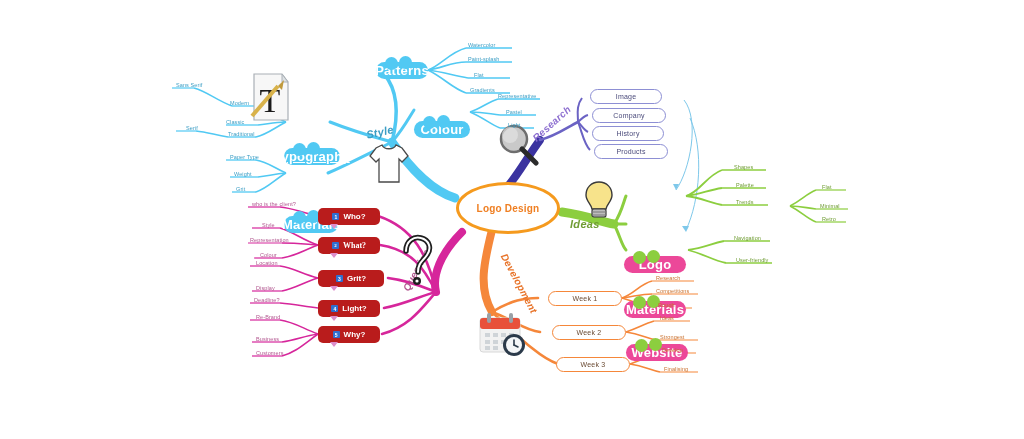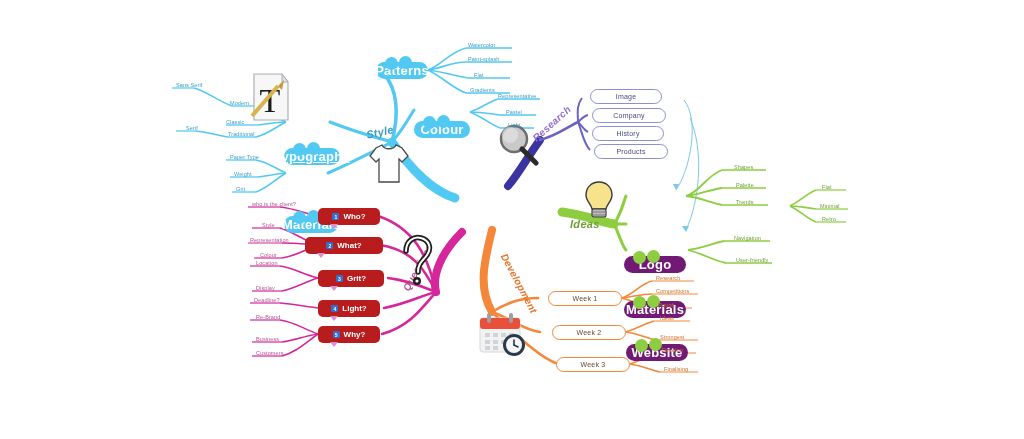--- a/index.html
+++ b/index.html
@@ -23,21 +23,21 @@
   
   .cloud{height:17px;border-radius:9px;display:flex;align-items:center;
          justify-content:center;color:#fff;font-size:13px;font-weight:600;
          letter-spacing:.2px;position:relative;}
   .cloud::before,.cloud::after{content:"";position:absolute;border-radius:50%;
          background:inherit;}
   .cloud::before{width:13px;height:13px;left:9px;top:-5px;
          box-shadow:14px -1px 0 0 currentColor;}
   .cloud.blue{background:#51c9f3;}
   .cloud.blue::before{background:#51c9f3;color:#51c9f3;}
-  .cloud.green{background:#701a75;}
+  .cloud.green{background:#ec4899;}
   .cloud.green::before{background:#8cce3f;color:#8cce3f;}
 
   
   .rrect{height:15px;border-radius:8px;background:#fff;display:flex;
          align-items:center;justify-content:center;font-size:7px;
          letter-spacing:.2px;}
   .rrect.purple{border:1px solid #8d8fd4;color:#4a4a7a;}
   .rrect.orange{border:1px solid #f5873a;color:#6a4a32;}
 
   
@@ -192,20 +192,23 @@
     <line x1="280" y1="303" x2="250" y2="303" stroke="#d6269b" stroke-width="1.2"></line>
 
     <path d="M318,334 C302,328 294,322 280,320" stroke="#d6269b" stroke-width="1.6" fill="none"></path>
     <path d="M318,334 C304,336 296,340 282,342" stroke="#d6269b" stroke-width="1.6" fill="none"></path>
     <path d="M318,334 C304,344 296,352 282,356" stroke="#d6269b" stroke-width="1.6" fill="none"></path>
     <line x1="280" y1="320" x2="250" y2="320" stroke="#d6269b" stroke-width="1.2"></line>
     <line x1="282" y1="342" x2="252" y2="342" stroke="#d6269b" stroke-width="1.2"></line>
     <line x1="282" y1="356" x2="252" y2="356" stroke="#d6269b" stroke-width="1.2"></line>
   </svg>
 
+  <div class="node central" style="left:456px;top:182px;">
+    <span>Logo Design</span>
+  </div>
 
   <div class="node blabel" style="left:366px;top:126px;color:#3b9dc4;transform:rotate(-12deg);">Style</div>
   <div class="node blabel" style="left:528px;top:118px;color:#8d6fd0;transform:rotate(-42deg);font-size:10px;">Research</div>
   <div class="node blabel" style="left:570px;top:218px;color:#6f9c33;">Ideas</div>
   <div class="node blabel" style="left:486px;top:278px;color:#e8742a;transform:rotate(62deg);font-size:10px;">Development</div>
   <div class="node blabel" style="left:392px;top:262px;color:#b2568f;transform:rotate(-62deg);font-size:10px;">Questions</div>
 
   <svg class="icon" style="left:248px;top:72px;" width="44" height="54">
     <polygon points="6,2 34,2 40,10 40,48 6,48" fill="#f7f7f7" stroke="#aab0b6" stroke-width="1.2"></polygon>
     <polygon points="34,2 34,10 40,10" fill="#dde1e4" stroke="#aab0b6" stroke-width="1"></polygon>
@@ -342,21 +345,21 @@
   <div class="leaf orange" style="left:658px;top:302px;">Rough</div>
   <div class="leaf orange" style="left:660px;top:315px;">Ideas</div>
   <div class="leaf orange" style="left:660px;top:334px;">Strongest</div>
   <div class="leaf orange" style="left:662px;top:347px;">Develop</div>
   <div class="leaf orange" style="left:664px;top:366px;">Finalising</div>
 
   <div class="node bubble" style="left:318px;top:208px;width:62px;">
     <span class="numbox">1</span>
     <span>Who?</span>
   </div>
-  <div class="node bubble" style="left:305px;top:237px;width:78px;">
+  <div class="node bubble" style="left:318px;top:237px;width:62px;font-family:Liberation Serif, serif;">
     <span class="numbox">2</span>
     <span>What?</span>
   </div>
   <div class="node bubble" style="left:318px;top:270px;width:66px;">
     <span class="numbox">3</span>
     <span>Grit?</span>
   </div>
   <div class="node bubble" style="left:318px;top:300px;width:62px;">
     <span class="numbox">4</span>
     <span>Light?</span>

